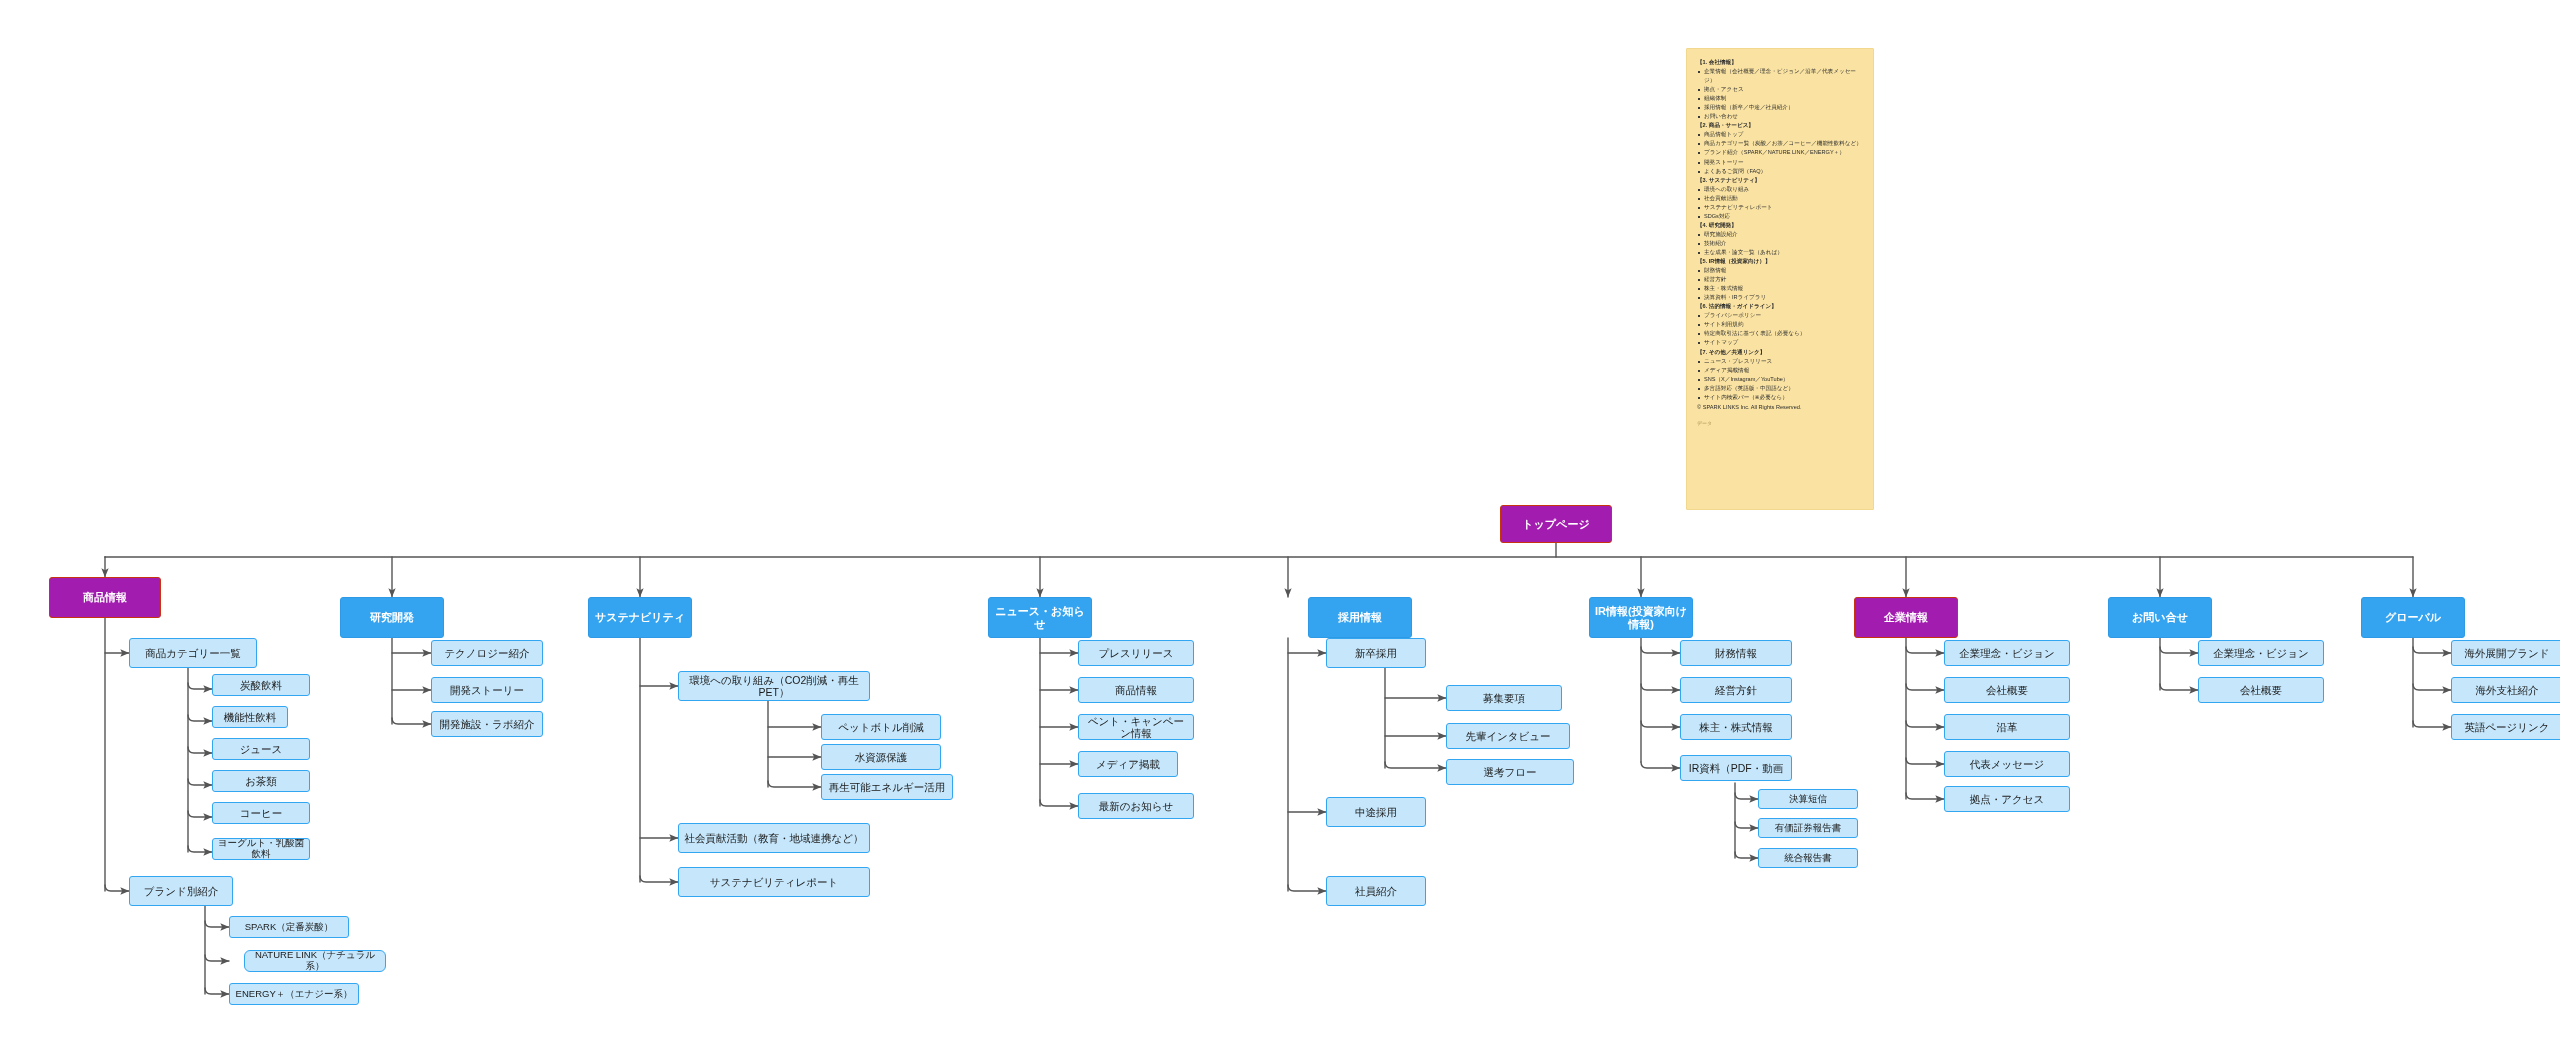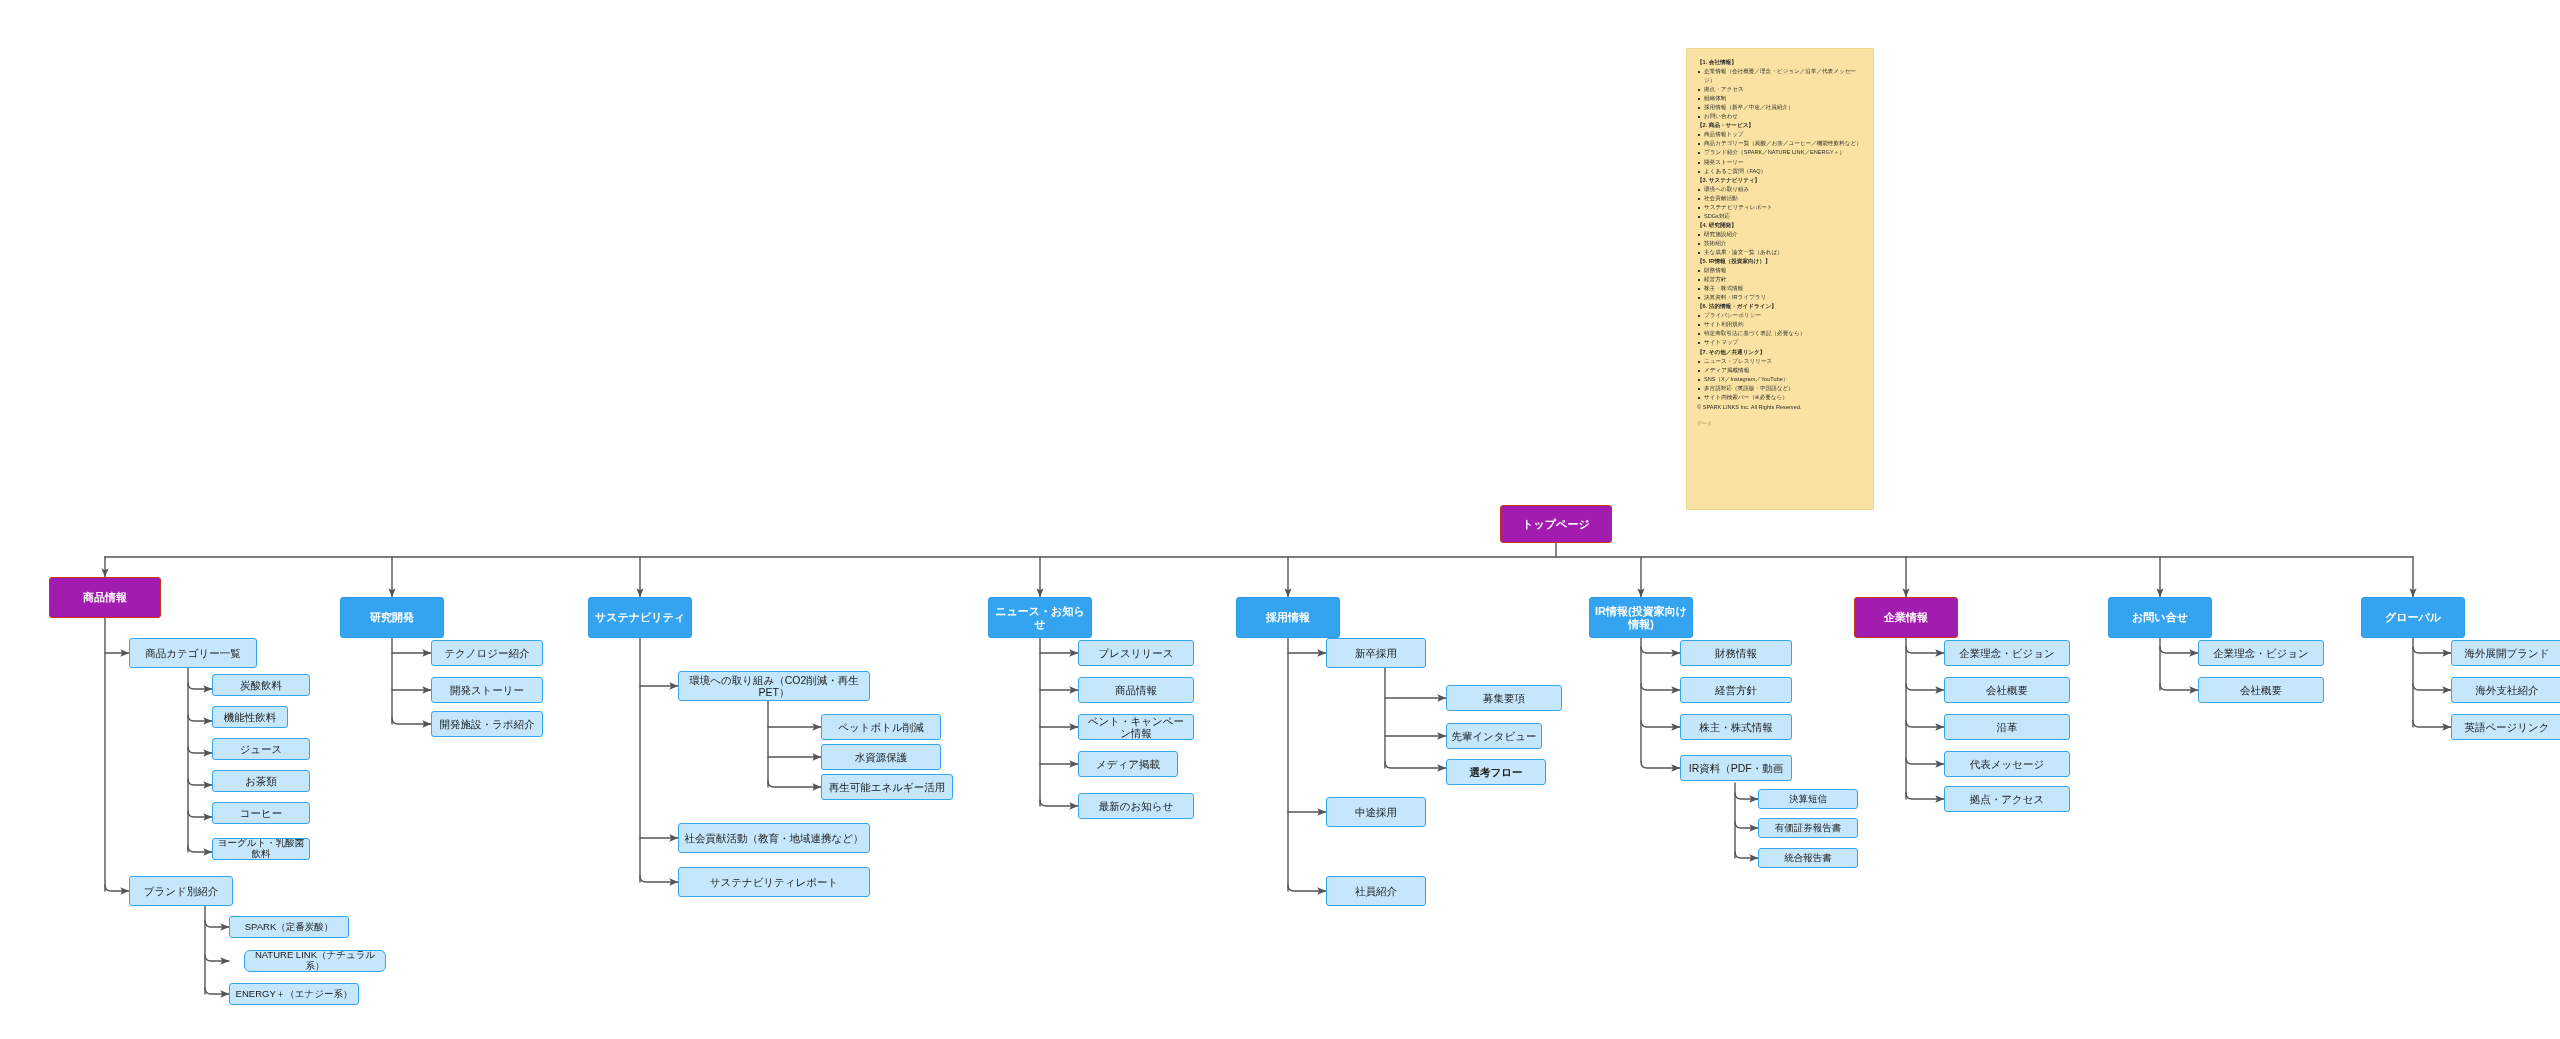--- a/index.html
+++ b/index.html
@@ -235,25 +235,25 @@
   <div class="node n-l2" style="left:678px; top:823px; width:192px; height:30px;">社会貢献活動（教育・地域連携など）</div>
   <div class="node n-l2" style="left:678px; top:867px; width:192px; height:30px;">サステナビリティレポート</div>
 
   <div class="node n-l1" style="left:988px; top:597px; width:104px; height:41px;">ニュース・お知らせ</div>
   <div class="node n-l2" style="left:1078px; top:640px; width:116px; height:26px;">プレスリリース</div>
   <div class="node n-l2" style="left:1078px; top:677px; width:116px; height:26px;">商品情報</div>
   <div class="node n-l2" style="left:1078px; top:714px; width:116px; height:26px;">ベント・キャンペーン情報</div>
   <div class="node n-l2" style="left:1078px; top:751px; width:100px; height:26px;">メディア掲載</div>
   <div class="node n-l2" style="left:1078px; top:793px; width:116px; height:26px;">最新のお知らせ</div>
 
-  <div class="node n-l1" style="left:1236px; top:597px; width:104px; height:41px;">採用情報</div>
+  <div class="node n-l1" style="left:1308px; top:597px; width:104px; height:41px;">採用情報</div>
   <div class="node n-l2" style="left:1326px; top:638px; width:100px; height:30px;">新卒採用</div>
   <div class="node n-l2" style="left:1446px; top:685px; width:116px; height:26px;">募集要項</div>
-  <div class="node n-l2" style="left:1446px; top:723px; width:96px; height:26px;">先輩インタビュー</div>
-  <div class="node n-l2" style="left:1446px; top:759px; width:100px; height:26px;font-weight:bold;">選考フロー</div>
+  <div class="node n-l2" style="left:1446px; top:723px; width:124px; height:26px;">先輩インタビュー</div>
+  <div class="node n-l2" style="left:1446px; top:759px; width:128px; height:26px;">選考フロー</div>
   <div class="node n-l2" style="left:1326px; top:797px; width:100px; height:30px;">中途採用</div>
   <div class="node n-l2" style="left:1326px; top:876px; width:100px; height:30px;">社員紹介</div>
 
   <div class="node n-l1" style="left:1589px; top:597px; width:104px; height:41px;">IR情報(投資家向け情報)</div>
   <div class="node n-l2" style="left:1680px; top:640px; width:112px; height:26px;">財務情報</div>
   <div class="node n-l2" style="left:1680px; top:677px; width:112px; height:26px;">経営方針</div>
   <div class="node n-l2" style="left:1680px; top:714px; width:112px; height:26px;">株主・株式情報</div>
   <div class="node n-l2" style="left:1680px; top:755px; width:112px; height:26px;">IR資料（PDF・動画</div>
   <div class="node n-l3" style="left:1758px; top:789px; width:100px; height:20px;">決算短信</div>
   <div class="node n-l3" style="left:1758px; top:818px; width:100px; height:20px;">有価証券報告書</div>

